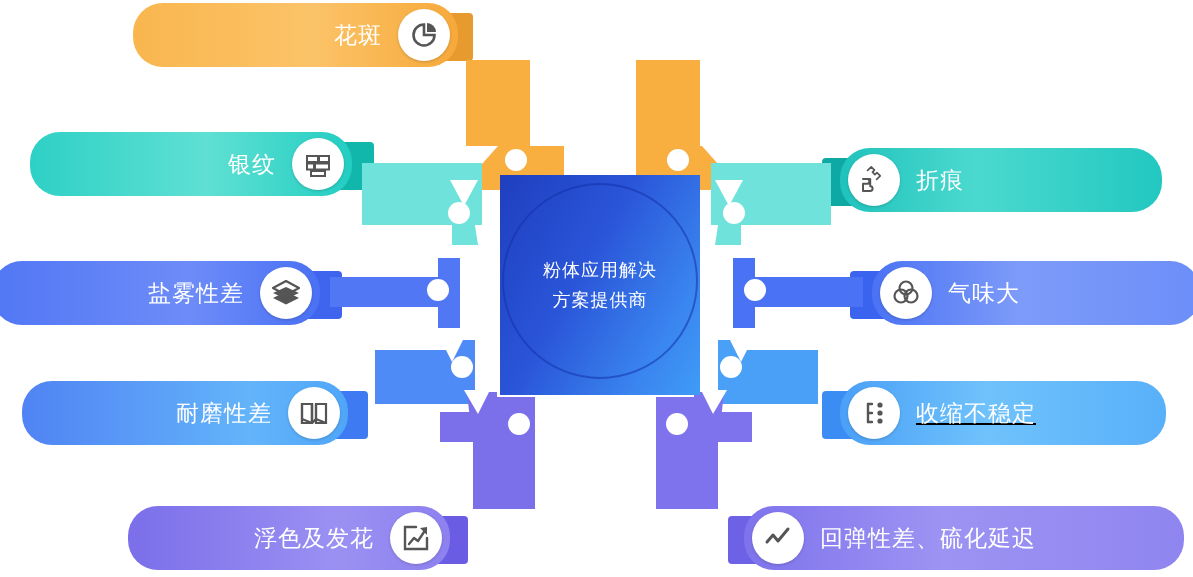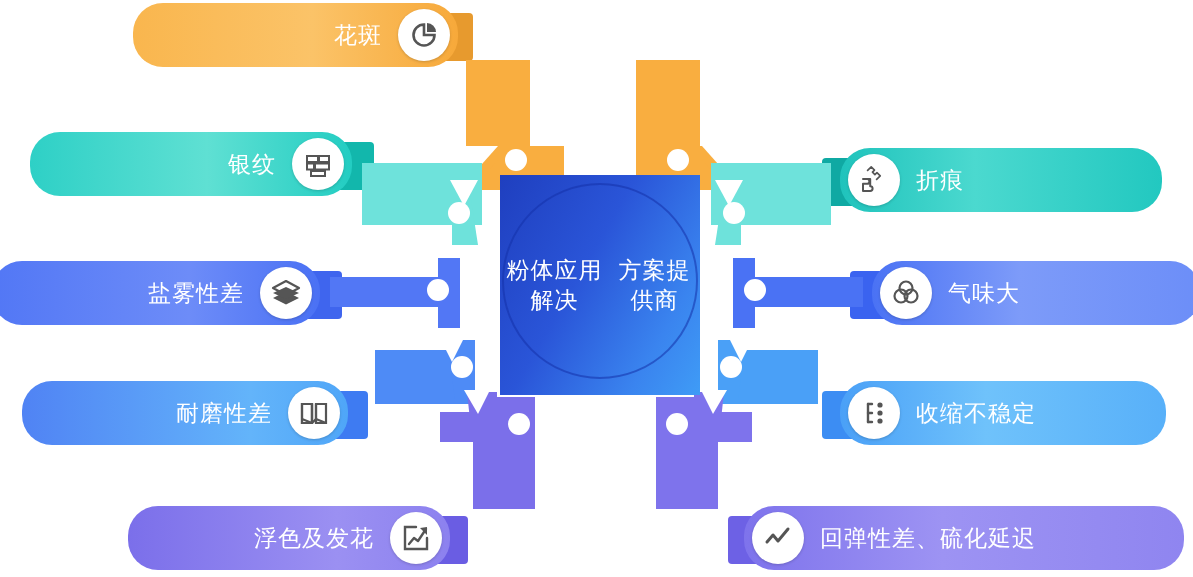--- a/index.html
+++ b/index.html
@@ -17,22 +17,22 @@
     position:absolute;left:500px;top:175px;width:200px;height:220px;
     background:linear-gradient(120deg,#1f3fbf 0%,#2a55d8 42%,#3a84ef 78%,#3f9cf6 100%);
   }
   .center-circle{
     position:absolute;left:2px;top:8px;width:196px;height:196px;
     border-radius:50%;border:2px solid rgba(20,50,170,.55);
     box-sizing:border-box;
   }
   .center-label{
     position:absolute;left:0;top:0;width:200px;height:220px;
-    display:flex;align-items:center;justify-content:center;
-    color:#ffffff;font-size:23px;line-height:30px;letter-spacing:1px;
+    display:flex;flex-direction:column;align-items:center;justify-content:center;
+    color:#ffffff;font-size:18px;line-height:30px;letter-spacing:1px;
     text-align:center;white-space:pre-line;
   }
 
   
   .pill{
     position:absolute;height:64px;border-radius:30px;
     display:flex;align-items:center;box-sizing:border-box;
   }
   .pill .backing{
     position:absolute;height:48px;top:10px;border-radius:4px;z-index:-1;
@@ -215,21 +215,21 @@
     <span class="badge">
       <svg width="32" height="32" viewBox="0 0 32 32">
         <path d="M4 7h10v19H4z M18 7h10v19H18z" fill="none" stroke="#555" stroke-width="2.2"></path>
         <path d="M4 7h10v19H4z" fill="none" stroke="#555" stroke-width="2.2"></path>
         <path d="M4 22l10 4 4-4 10 4" fill="none" stroke="#555" stroke-width="2.2" stroke-linejoin="round"></path>
         <path d="M14 7v19 M18 7v19" stroke="#555" stroke-width="2.2"></path>
       </svg>
     </span>
   </div>
 
-  <div class="pill align-left" style="left:840px;top:381px;width:326px;background:linear-gradient(90deg,#4AA0F7 0%,#6FC2FB 45%,#58B0F9 100%);">
+  <div class="pill align-left" style="left:840px;top:381px;width:326px;background:linear-gradient(90deg,#4AA0F7 0%,#6FC2FB 45%,#58B0F9 100%);text-decoration:underline;">
     <div class="backing" style="left:-18px;width:326px;background:#3C8DF3;"></div>
     <span class="badge">
       <svg width="32" height="32" viewBox="0 0 32 32">
         <g stroke="#555" stroke-width="2.4" fill="none" stroke-linecap="round">
           <path d="M10 7v18"></path>
           <path d="M10 7h4"></path>
           <path d="M10 16h4"></path>
           <path d="M10 25h4"></path>
         </g>
         <circle cx="22" cy="8" r="2.6" fill="#555"></circle>

